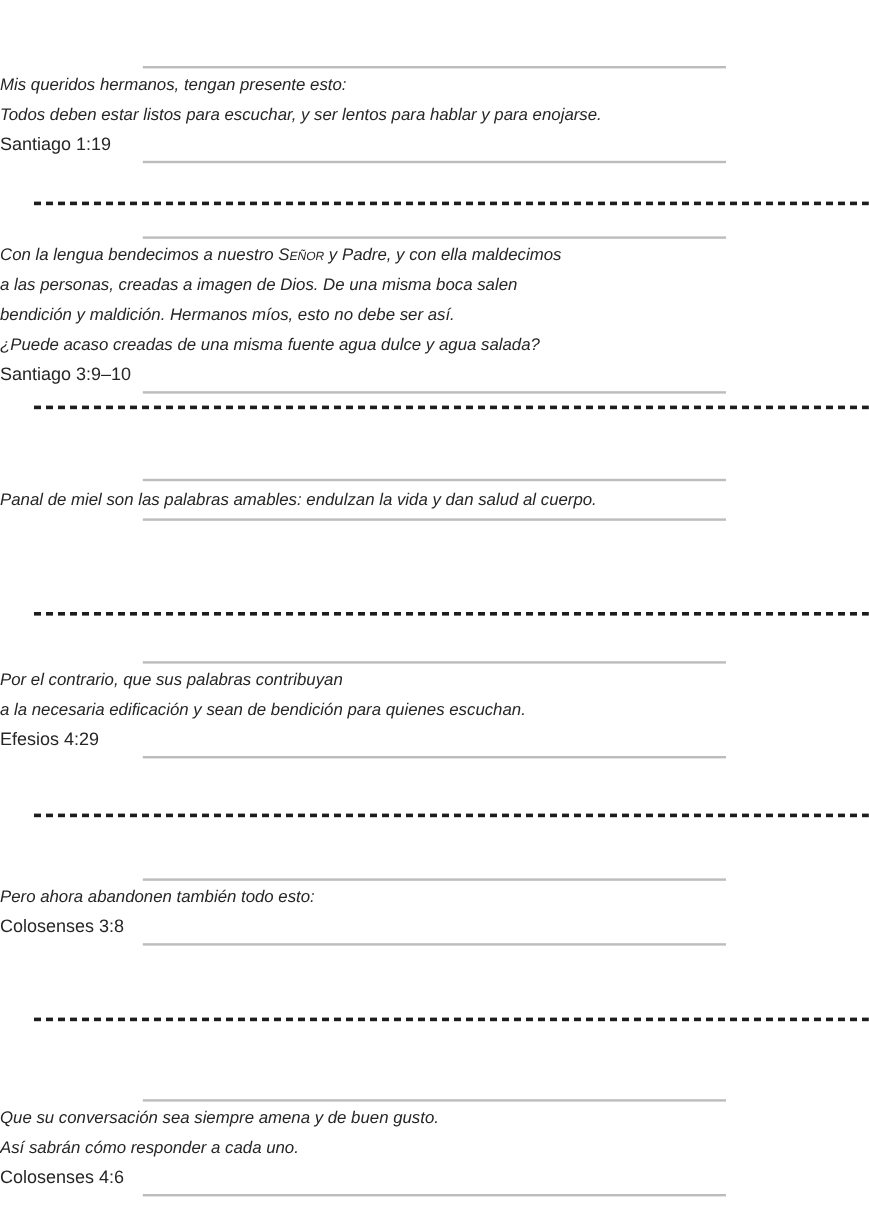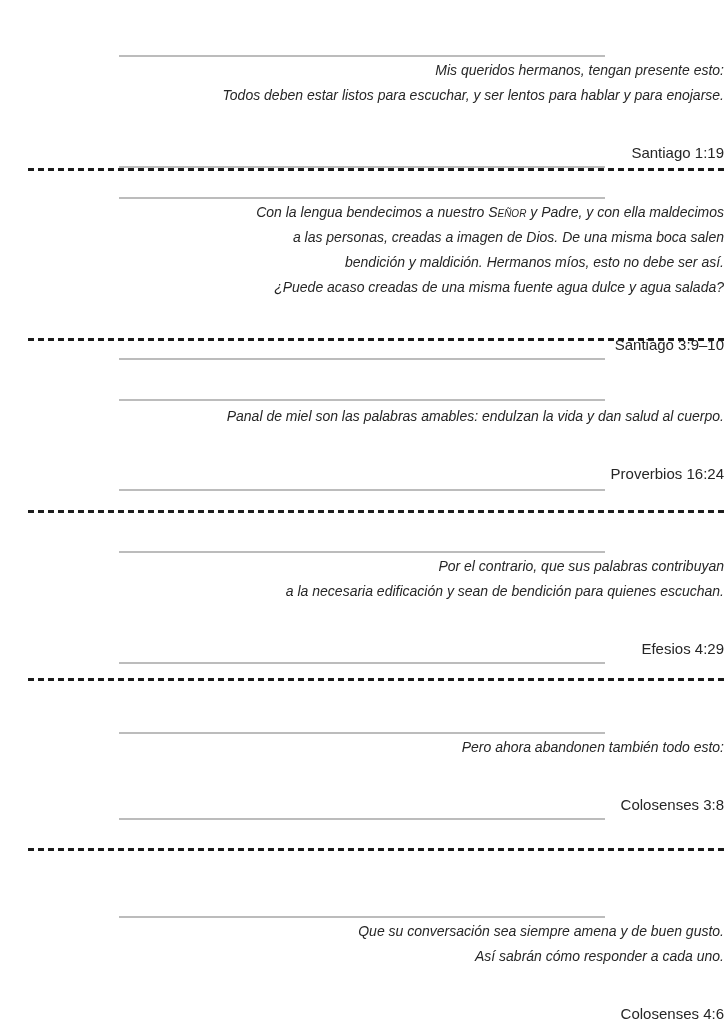--- a/index.html
+++ b/index.html
@@ -14,41 +14,40 @@
     width:724px;height:1024px;
     background:var(--bg);
     position:relative;
     overflow:hidden;
     font-family:"Liberation Sans","DejaVu Sans",sans-serif;
     color:var(--text);
   }
   .page{position:absolute;inset:0;}
   .card{
     position:absolute;left:0;right:0;
-    text-align:right;
+    text-align:left;
   }
   .rule{
     width:486px;height:2px;
     margin:0 auto;
     background:var(--rule);
   }
   .card-lines{padding:1px 0;}
   .card[data-card="2"] .card-lines{padding:3px 0;}
   .verse-line{
     font-style:italic;
     font-size:14px;
     line-height:25px;
     white-space:nowrap;
   }
   .reference{
     font-style:normal;
     font-size:15px;
     line-height:25px;
     white-space:nowrap;
-    margin-top:32px;
   }
   .smallcaps{font-variant:small-caps;}
   .cut-line{
     position:absolute;
     left:28px;right:0;
     height:3px;
     background:repeating-linear-gradient(to right, var(--dash) 0 6px, transparent 6px 10px);
   }
   
   .card[data-card="0"]{top:55px;}
@@ -91,21 +90,20 @@
       </div>
     <div class="rule"></div>
   </section>
 
   <div class="cut-line" data-cut="1"></div>
 
   <section class="card" data-card="2">
     <div class="rule"></div>
     <div class="card-lines">
         <div class="verse-line">Panal de miel son las palabras amables: endulzan la vida y dan salud al cuerpo.</div>
-        <div class="reference">Proverbios 16:24</div>
       </div>
     <div class="rule"></div>
   </section>
 
   <div class="cut-line" data-cut="2"></div>
 
   <section class="card" data-card="3">
     <div class="rule"></div>
     <div class="card-lines">
         <div class="verse-line">Por el contrario, que sus palabras contribuyan</div>

